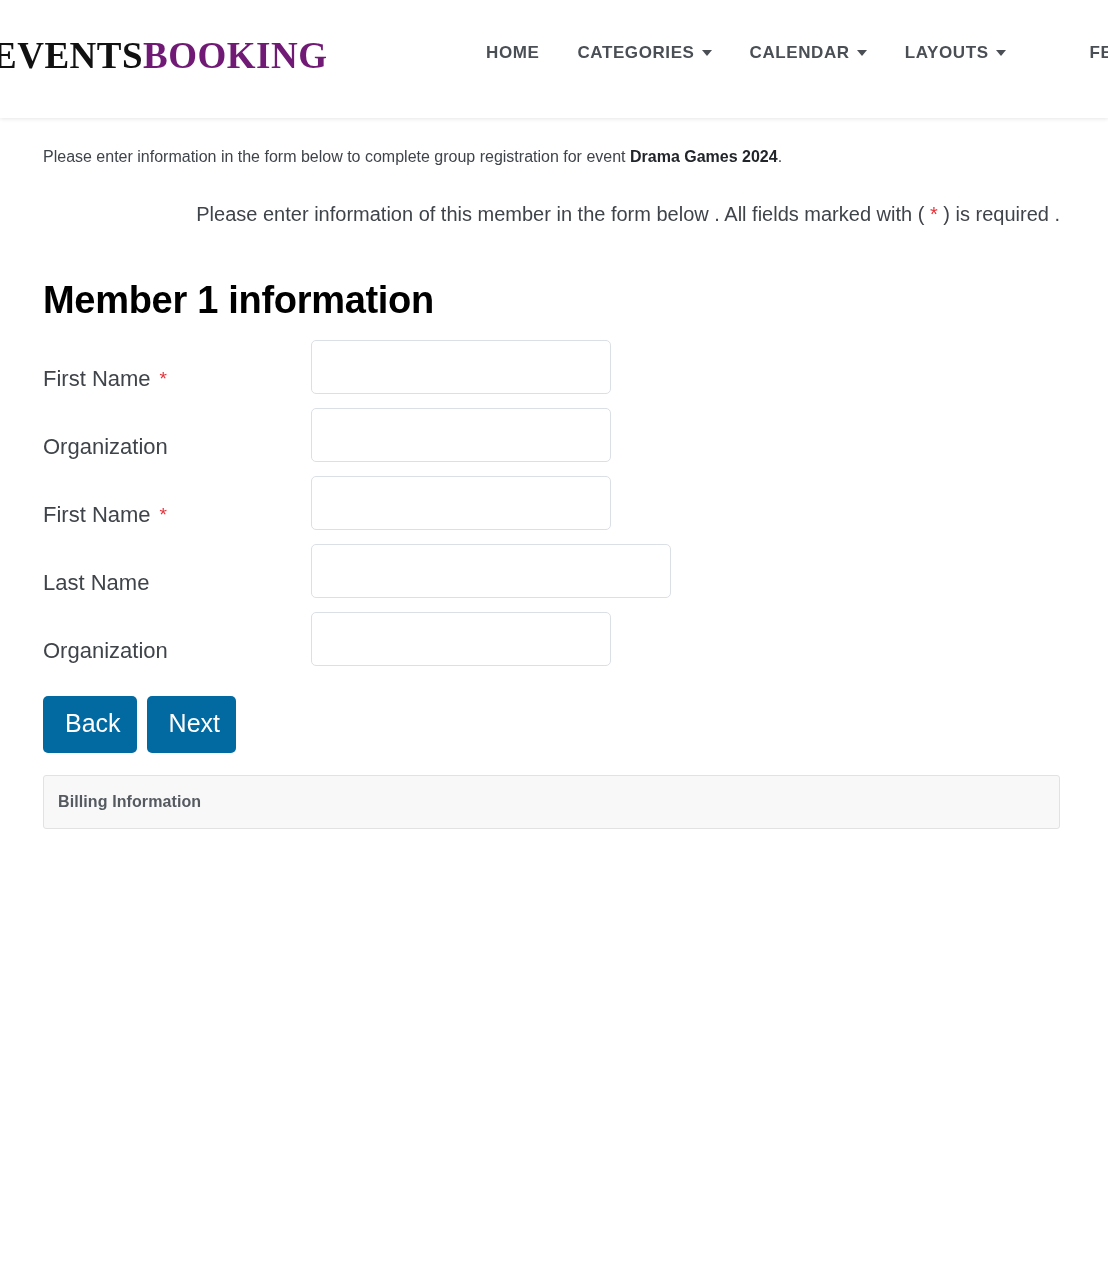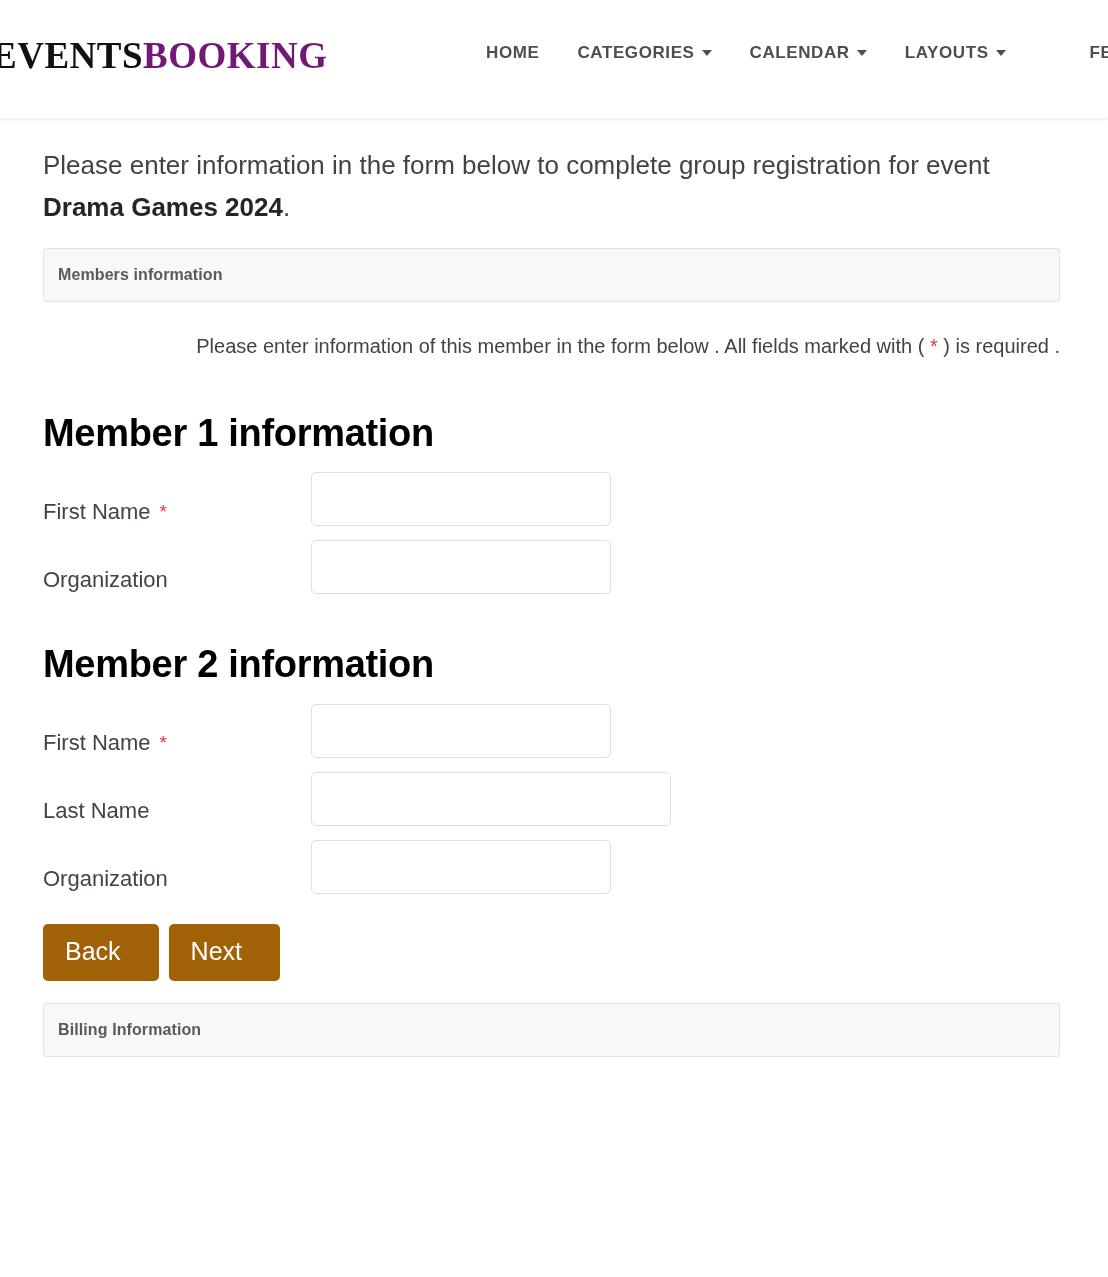--- a/index.html
+++ b/index.html
@@ -70,21 +70,21 @@
     border-left: 5px solid transparent;
     border-right: 5px solid transparent;
     border-top: 6px solid #4a4f55;
   }
 
   
   .content {
     padding: 0 48px 0 43px;
   }
   .intro {
-    font-size: 26px;
+    font-size: 16px;
     line-height: 1.62;
     color: #3f444a;
     margin: 26px 0 0 0;
     max-width: 1000px;
   }
   .intro strong { font-weight: bold; color: #22262b; }
 
   .panel {
     border: 1px solid #e2e2e2;
     background: #f8f8f8;
@@ -152,26 +152,26 @@
   .w-360 { width: 360px; }
 
   .button-row {
     margin-top: 30px;
     display: flex;
     gap: 10px;
   }
   .btn {
     border: none;
     border-radius: 5px;
-    background: #a16207;
+    background: #0369a1;
     color: #ffffff;
     font-family: "Liberation Sans", sans-serif;
     font-size: 25px;
     line-height: 1;
-    padding: 15px 38px 17px 22px;
+    padding: 15px 16px 17px 22px;
     cursor: pointer;
   }
 </style>
 </head>
 <body>
 
 <header class="site-header">
   <a class="brand" href="#">
     <span class="brand-a">EVENTS</span><span class="brand-b">BOOKING</span>
   </a>
@@ -198,39 +198,35 @@
     </nav>
 </header>
 
 <main class="content">
 
   <p class="intro">
     <span>Please enter information in the form below to complete group registration for event </span><strong>Drama Games 2024</strong><span>.</span>
   </p>
 
 
-  <section class="panel gap-small">
-    <div class="panel-heading">Members information</div>
-  </section>
 
   <p class="note">
     <span>Please enter information of this member in the form below . All fields marked with ( </span><span class="req-star">*</span><span> ) is required .</span>
   </p>
 
   <div id="members-container">
       <h2 class="member-heading">Member 1 information</h2>
       <div class="field-row">
         <label class="field-label"><span>First Name</span><span class="req-star">*</span></label>
         <input type="text" class="text-input w-300" style="">
       </div>
       <div class="field-row">
         <label class="field-label"><span>Organization</span></label>
         <input type="text" class="text-input w-300" style="">
       </div>
-      <h2 class="member-heading">Member 2 information</h2>
       <div class="field-row">
         <label class="field-label"><span>First Name</span><span class="req-star">*</span></label>
         <input type="text" class="text-input w-300" style="">
       </div>
       <div class="field-row">
         <label class="field-label"><span>Last Name</span></label>
         <input type="text" class="text-input w-360" style="">
       </div>
       <div class="field-row">
         <label class="field-label"><span>Organization</span></label>

